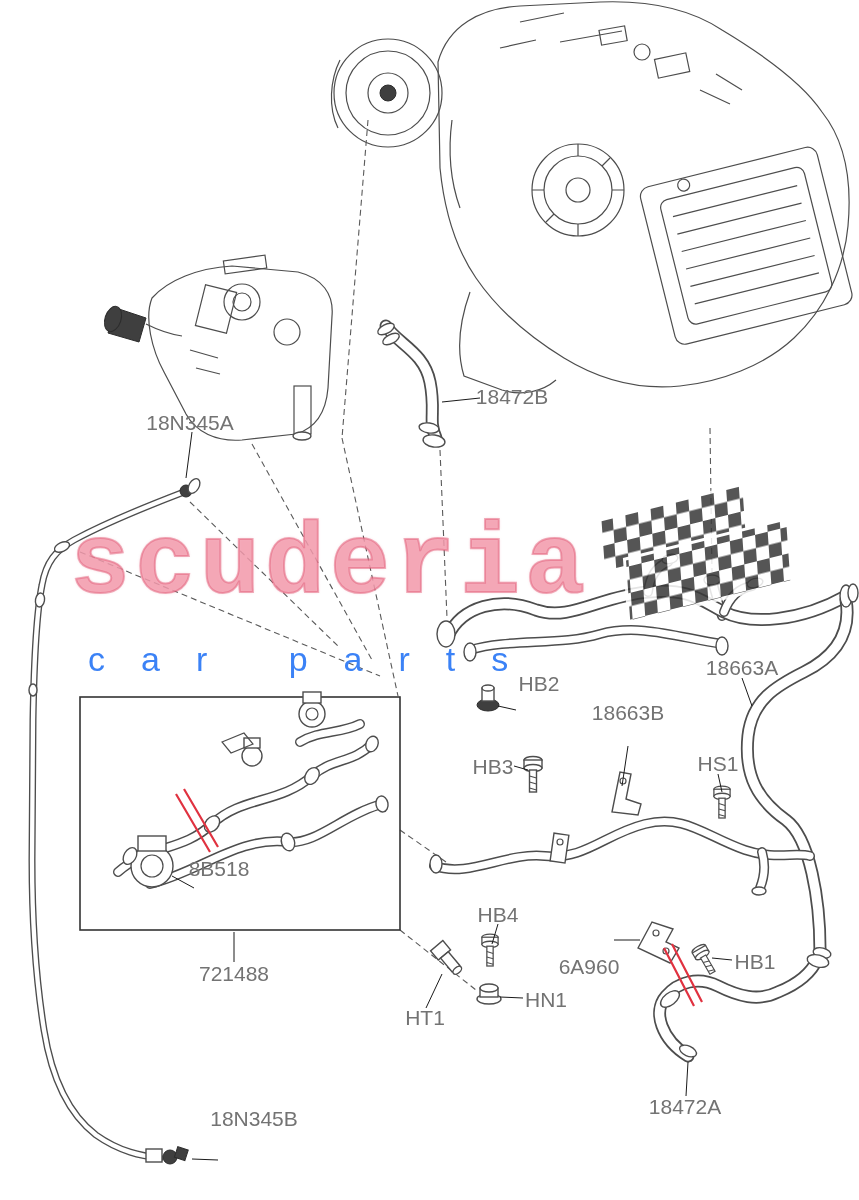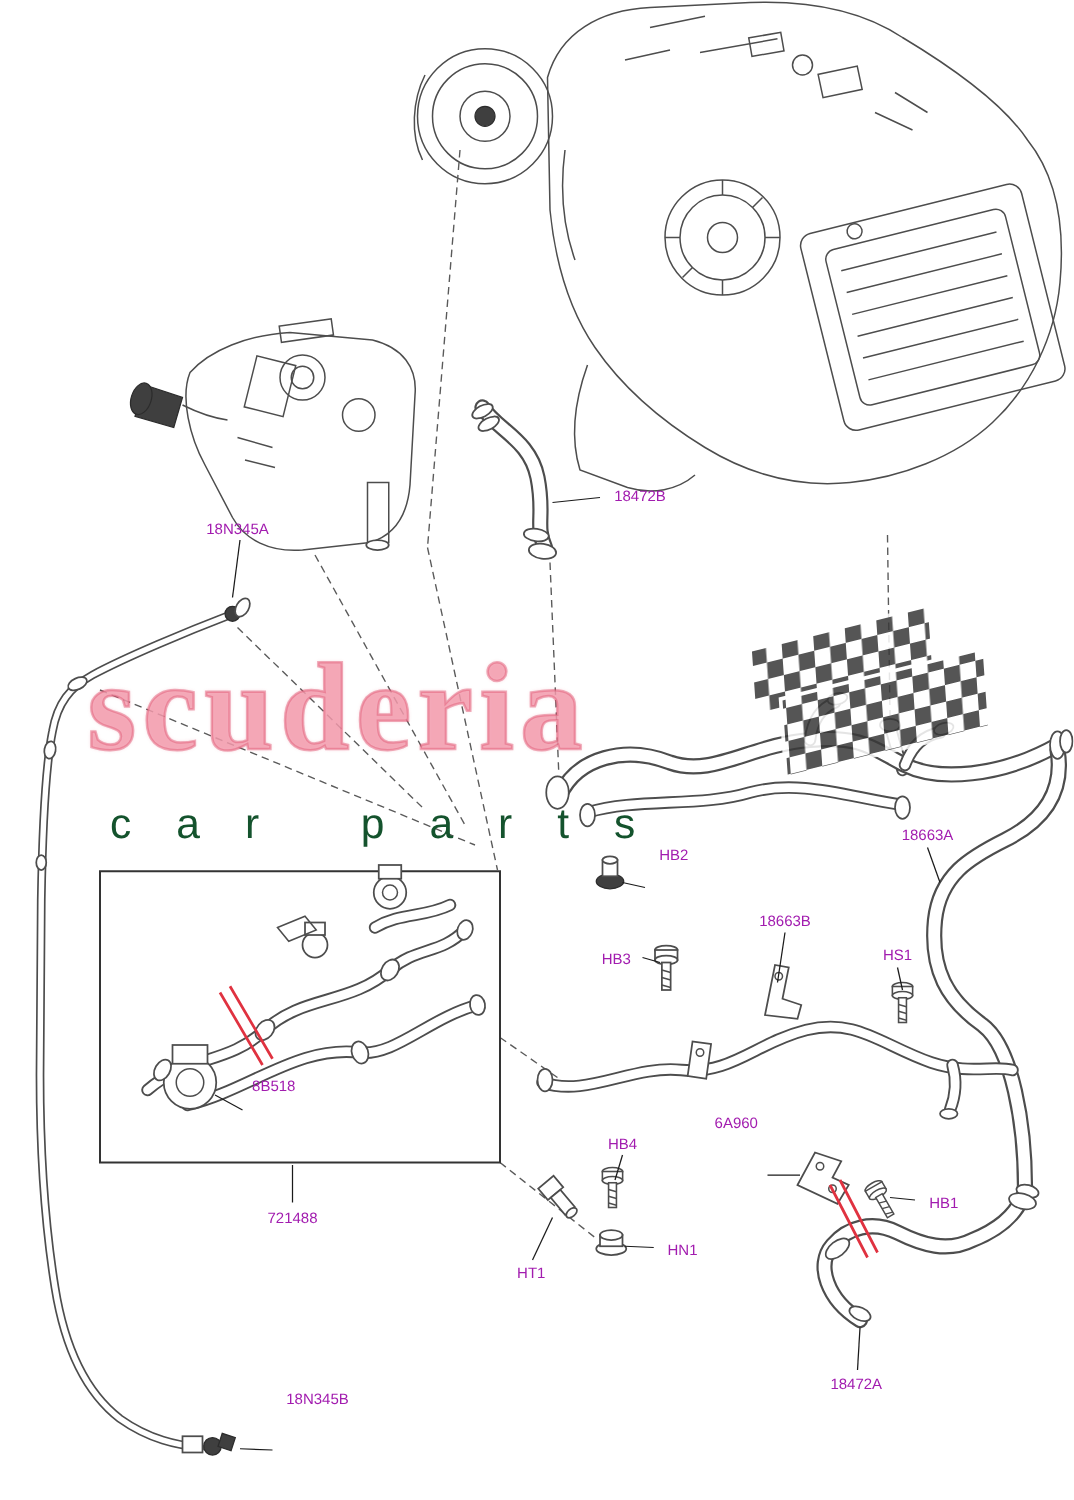--- a/index.html
+++ b/index.html
@@ -12,28 +12,28 @@
   .tiA{fill:none;stroke:#fff;stroke-width:9.5;stroke-linecap:round;}
   .toB{fill:none;stroke:#4d4d4d;stroke-width:10;stroke-linecap:round;}
   .tiB{fill:none;stroke:#fff;stroke-width:7;stroke-linecap:round;}
   .toC{fill:none;stroke:#4d4d4d;stroke-width:7;stroke-linecap:round;}
   .tiC{fill:none;stroke:#fff;stroke-width:4.3;stroke-linecap:round;}
   .ring{fill:#fff;stroke:#4d4d4d;stroke-width:1.4;}
   .dk{fill:#3f3f3f;stroke:#2c2c2c;stroke-width:1;}
   .dash{stroke:#5a5a5a;stroke-width:1.1;stroke-dasharray:6 4;fill:none;}
   .leader{stroke:#1a1a1a;stroke-width:1;}
   .red{stroke:#e03240;stroke-width:2.2;fill:none;}
-  .part-label{position:absolute;transform:translate(-50%,-50%);color:#a21caf;
-    font-size:12px;white-space:nowrap;z-index:5;cursor:pointer;}
+  .part-label{position:absolute;transform:translate(-50%,-50%);color:#737373;
+    font-size:21px;white-space:nowrap;z-index:5;cursor:pointer;}
   .watermark-brand{position:absolute;left:70px;top:516px;z-index:3;line-height:1;
-    font-family:Liberation Serif, serif;font-weight:700;font-size:100px;letter-spacing:5px;
+    font-family:Liberation Mono, monospace;font-weight:700;font-size:100px;letter-spacing:5px;
     color:rgba(243,160,177,0.78);-webkit-text-stroke:2px rgba(223,83,110,0.45);
     text-shadow:0 0 3px rgba(220,70,100,0.35);}
   .watermark-tagline{position:absolute;left:88px;top:640px;z-index:3;
-    font-size:34px;letter-spacing:36px;color:#14532d;}
+    font-size:34px;letter-spacing:36px;color:#3b82f6;}
 </style>
 </head>
 <body>
 
 <div class="stage">
 
   <svg class="art" width="859" height="1200" viewBox="0 0 859 1200">
     <defs>
       <pattern id="check" width="26" height="26" patternUnits="userSpaceOnUse">
         <rect width="26" height="26" fill="#ffffff"></rect>
@@ -267,26 +267,26 @@
     </g>
   </svg>
 
   <div class="watermark-brand">scuderia</div>
   <div class="watermark-tagline">car parts</div>
 
   <div class="part-label" style="left:190px;top:423px">18N345A</div>
   <div class="part-label" style="left:512px;top:397px">18472B</div>
   <div class="part-label" style="left:742px;top:668px">18663A</div>
   <div class="part-label" style="left:539px;top:684px">HB2</div>
-  <div class="part-label" style="left:628px;top:737px">18663B</div>
+  <div class="part-label" style="left:628px;top:713px">18663B</div>
   <div class="part-label" style="left:493px;top:767px">HB3</div>
   <div class="part-label" style="left:718px;top:764px">HS1</div>
   <div class="part-label" style="left:219px;top:869px">8B518</div>
   <div class="part-label" style="left:234px;top:974px">721488</div>
   <div class="part-label" style="left:498px;top:915px">HB4</div>
-  <div class="part-label" style="left:589px;top:898px">6A960</div>
+  <div class="part-label" style="left:589px;top:967px">6A960</div>
   <div class="part-label" style="left:755px;top:962px">HB1</div>
   <div class="part-label" style="left:425px;top:1018px">HT1</div>
   <div class="part-label" style="left:546px;top:1000px">HN1</div>
   <div class="part-label" style="left:685px;top:1107px">18472A</div>
   <div class="part-label" style="left:254px;top:1119px">18N345B</div>
 
 </div>
 
 </body></html>

